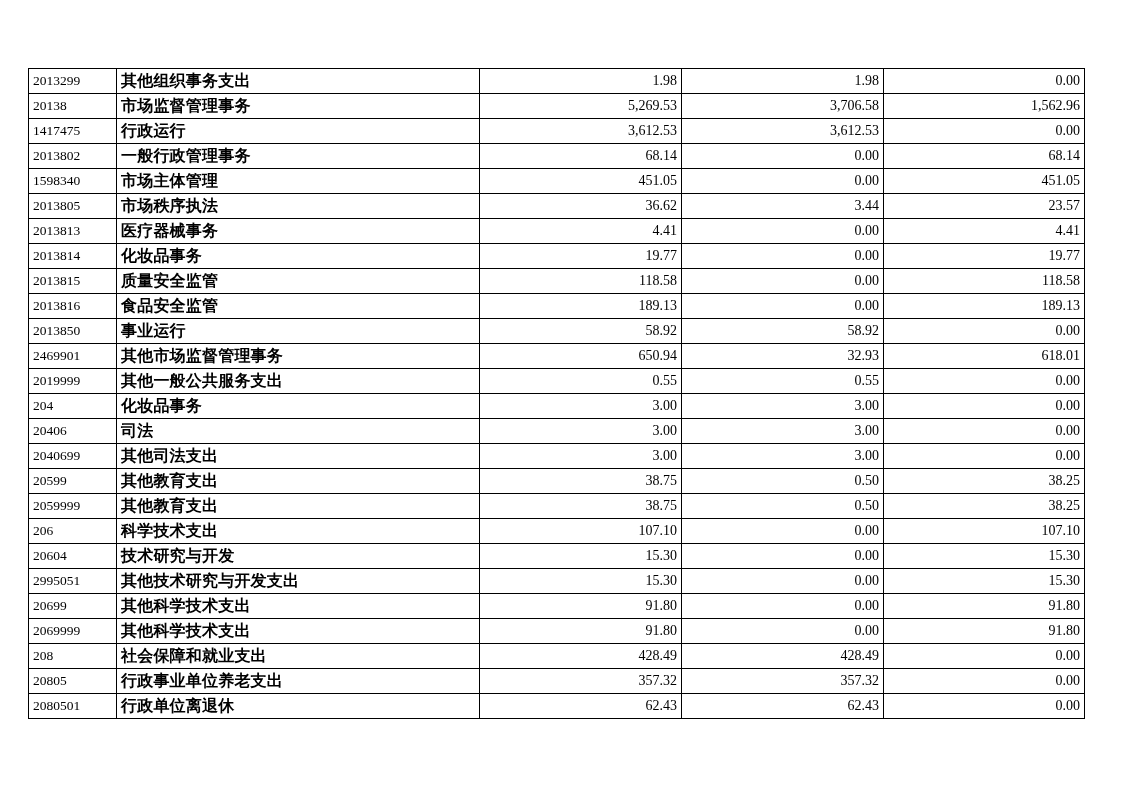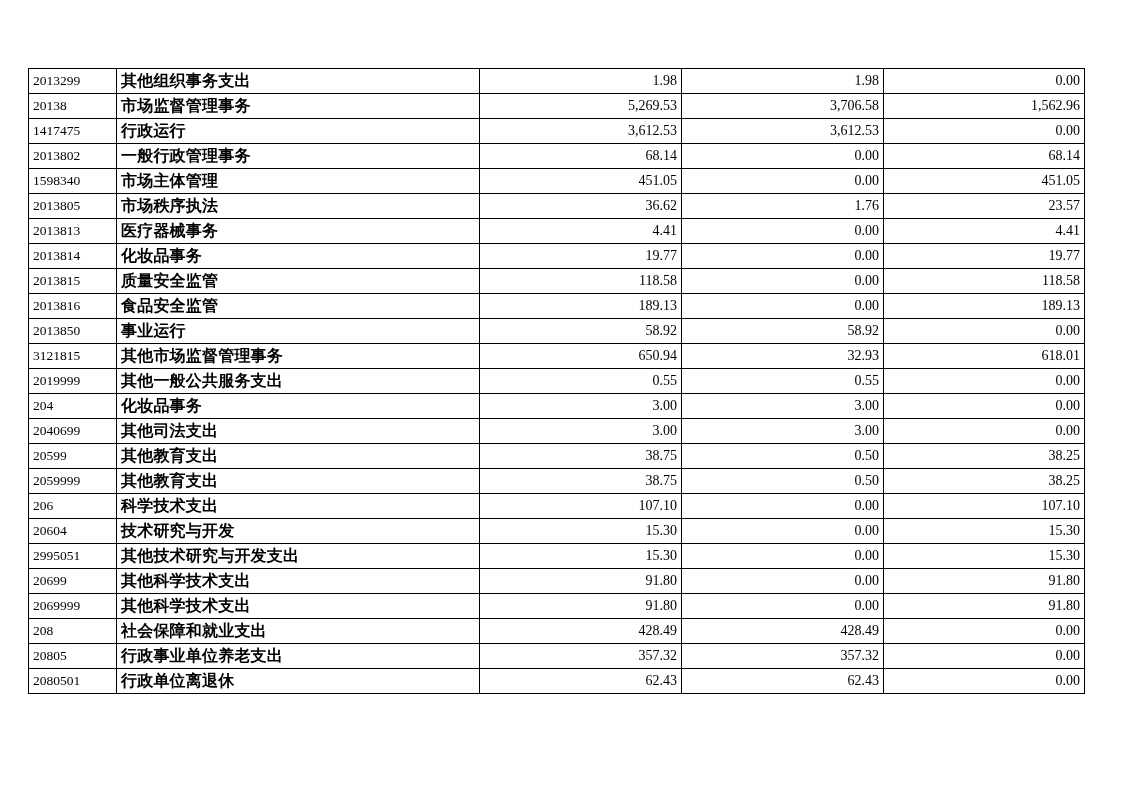--- a/index.html
+++ b/index.html
@@ -106,21 +106,21 @@
           <td class="code">1598340</td>
           <td class="name">市场主体管理</td>
           <td class="num">451.05</td>
           <td class="num">0.00</td>
           <td class="num">451.05</td>
         </tr>
         <tr>
           <td class="code">2013805</td>
           <td class="name">市场秩序执法</td>
           <td class="num">36.62</td>
-          <td class="num">1.76</td>
+          <td class="num">3.44</td>
           <td class="num">23.57</td>
         </tr>
         <tr>
           <td class="code">2013813</td>
           <td class="name">医疗器械事务</td>
           <td class="num">4.41</td>
           <td class="num">0.00</td>
           <td class="num">4.41</td>
         </tr>
         <tr>
@@ -145,36 +145,43 @@
           <td class="num">189.13</td>
         </tr>
         <tr>
           <td class="code">2013850</td>
           <td class="name">事业运行</td>
           <td class="num">58.92</td>
           <td class="num">58.92</td>
           <td class="num">0.00</td>
         </tr>
         <tr>
-          <td class="code">3121815</td>
+          <td class="code">2469901</td>
           <td class="name">其他市场监督管理事务</td>
           <td class="num">650.94</td>
           <td class="num">32.93</td>
           <td class="num">618.01</td>
         </tr>
         <tr>
           <td class="code">2019999</td>
           <td class="name">其他一般公共服务支出</td>
           <td class="num">0.55</td>
           <td class="num">0.55</td>
           <td class="num">0.00</td>
         </tr>
         <tr>
           <td class="code">204</td>
           <td class="name">化妆品事务</td>
+          <td class="num">3.00</td>
+          <td class="num">3.00</td>
+          <td class="num">0.00</td>
+        </tr>
+        <tr>
+          <td class="code">20406</td>
+          <td class="name">司法</td>
           <td class="num">3.00</td>
           <td class="num">3.00</td>
           <td class="num">0.00</td>
         </tr>
         <tr>
           <td class="code">2040699</td>
           <td class="name">其他司法支出</td>
           <td class="num">3.00</td>
           <td class="num">3.00</td>
           <td class="num">0.00</td>

